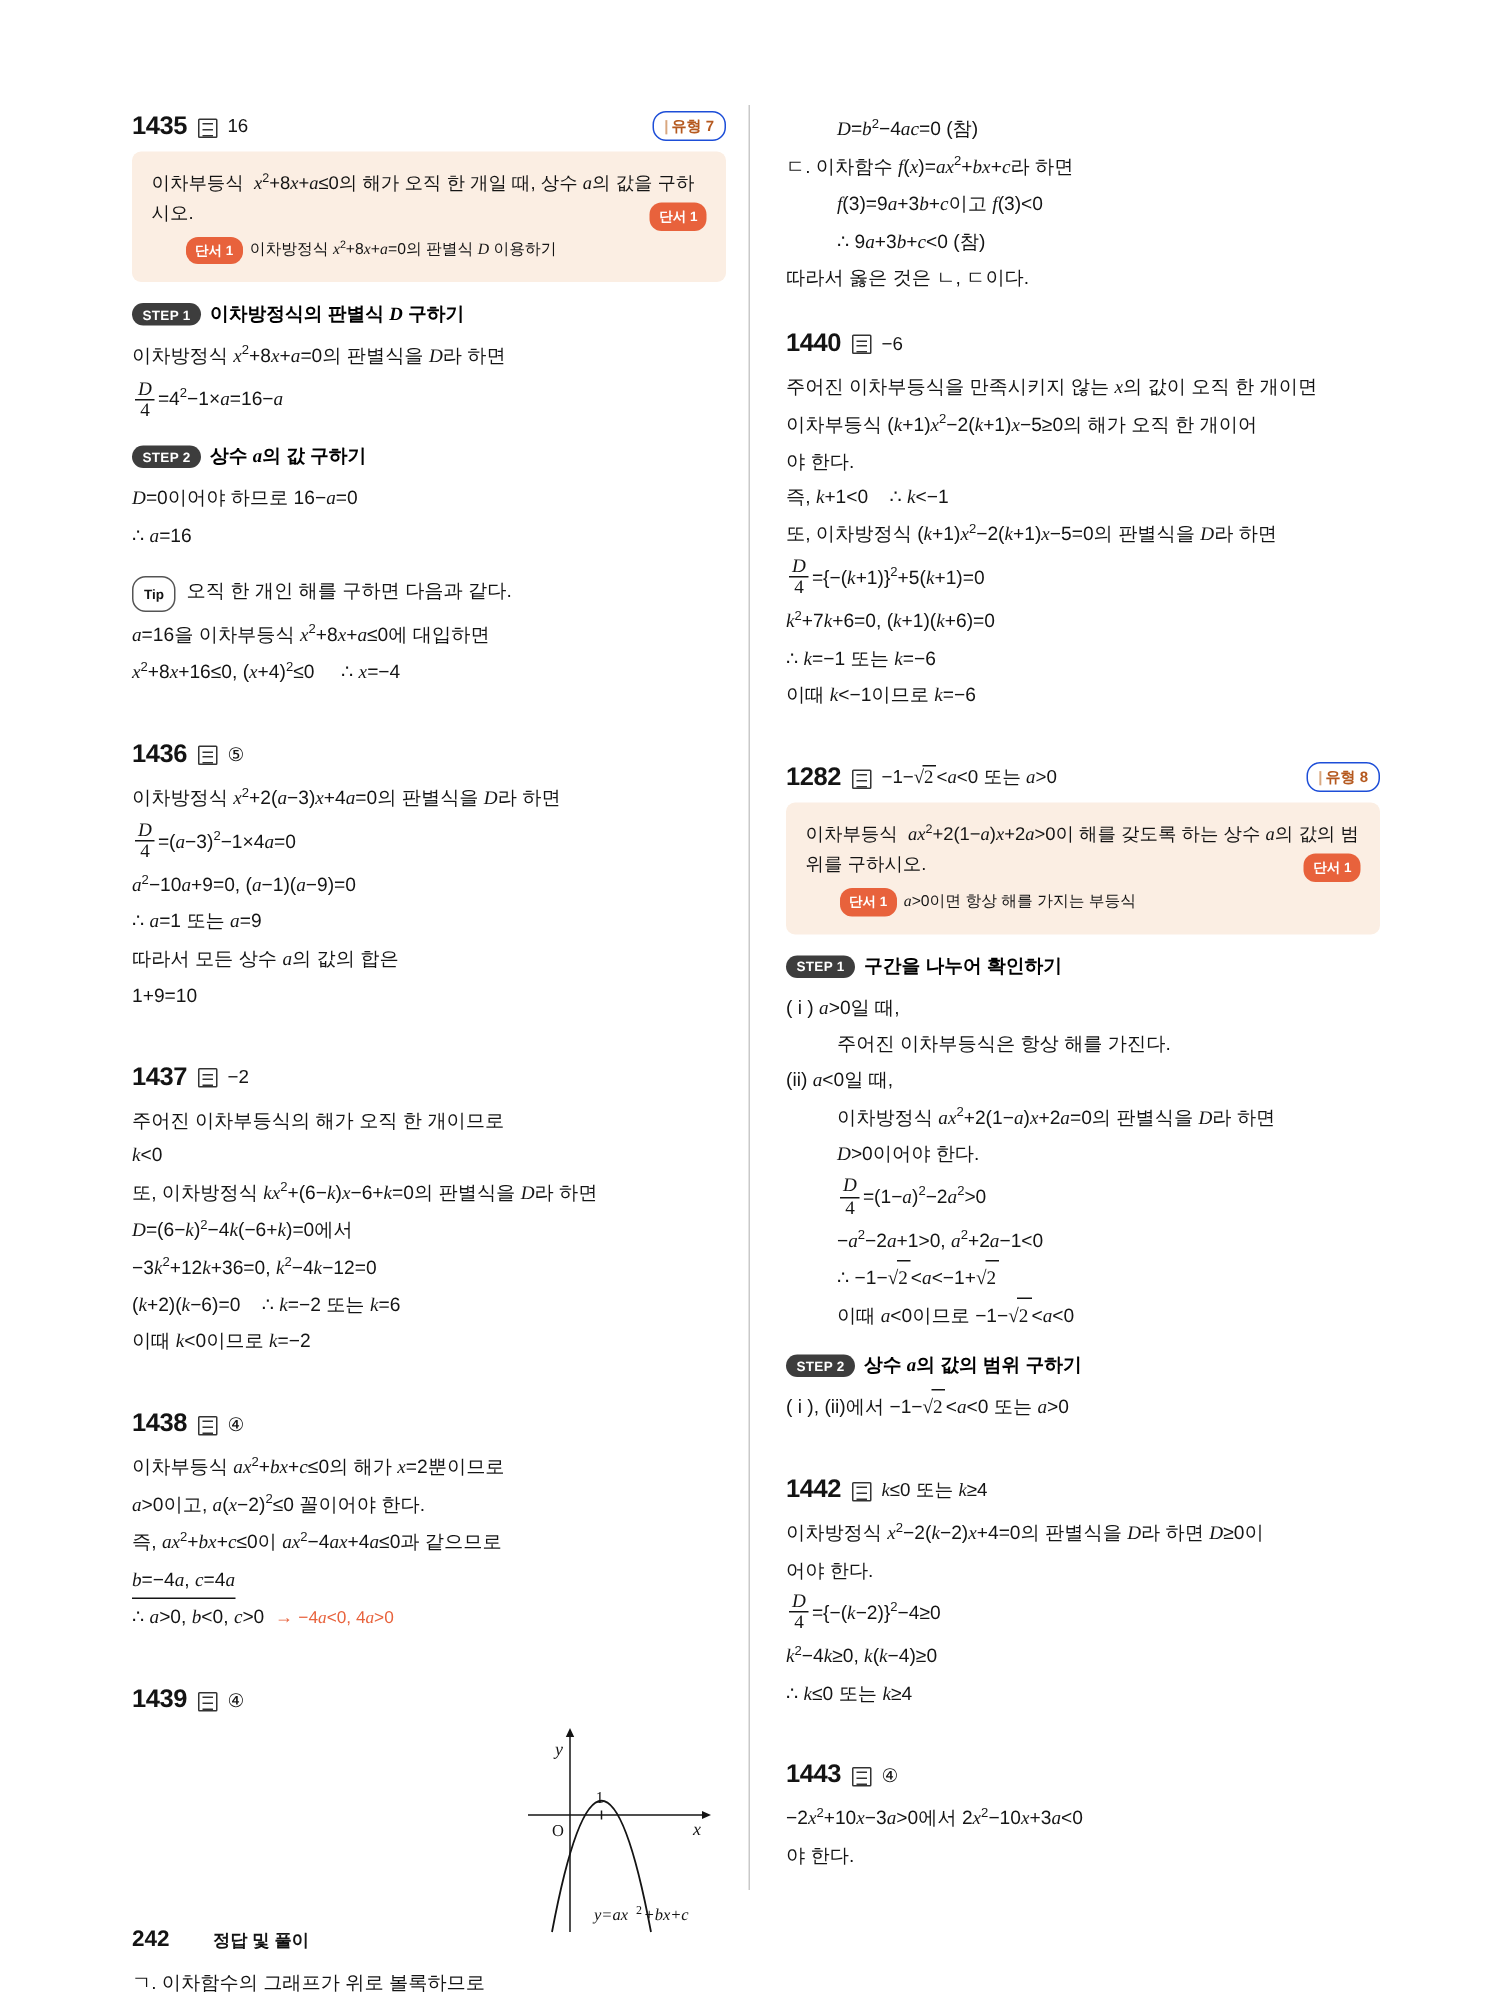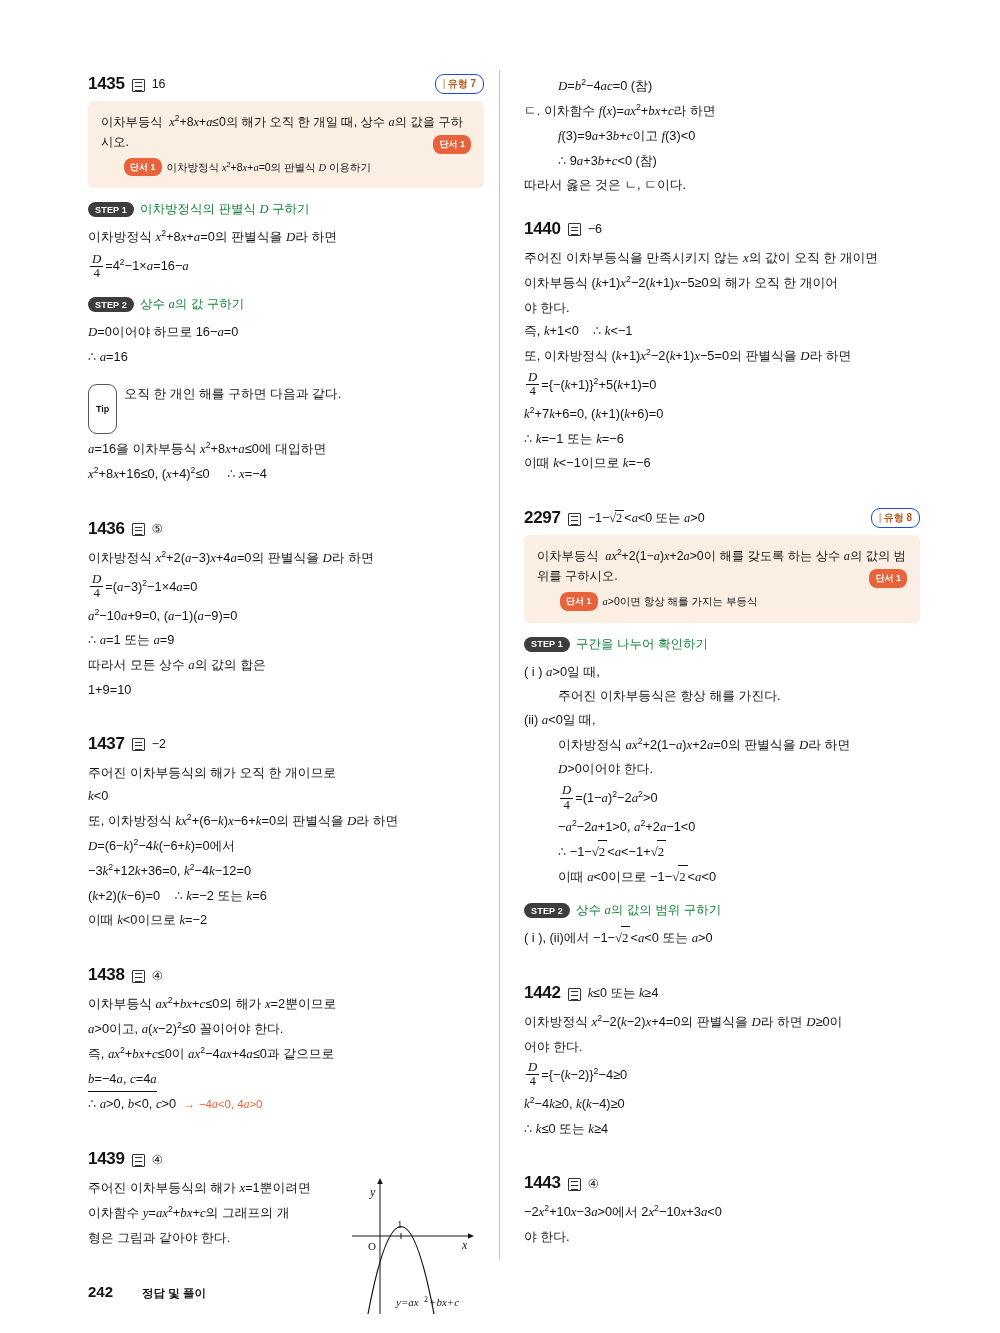--- a/index.html
+++ b/index.html
@@ -85,26 +85,26 @@
     display:flex; align-items:center; gap:6px;
     margin:13px 0 7px 0;
   }
   .step-tag {
     background:#3d3d3d; color:#fff;
     font-size:9px; font-weight:bold;
     border-radius:9px; padding:2.5px 7px;
     letter-spacing:0.2px;
     white-space:nowrap;
   }
-  .step-title { font-size:12.5px; font-weight:normal; color:#15803d; }
+  .step-title { font-size:12.5px; font-weight:bold; color:#000000; }
 
   .tipwrap { display:flex; align-items:flex-start; gap:7px; margin:12px 0 5px 0;}
   .tip-tag {
     border:1px solid #555; border-radius:9px;
-    font-size:9px; font-weight:bold; padding:19px 7px;
+    font-size:9px; font-weight:bold; padding:6px 7px;
     white-space:nowrap; position:relative; top:2px;
   }
 
   .ln { font-size:12.8px; line-height:1.85; }
   .ln.indent2 { padding-left:34px; }
   i.v { font-family:"Liberation Serif", serif; font-style:italic; }
   .mono { font-family:"Liberation Serif", serif; }
   sup { font-size:0.68em; }
 
   
@@ -247,25 +247,20 @@
     <div class="sp22"></div>
 
     <div class="prob">
       <div class="prob-head">
         <span class="prob-num">1439</span>
         <span class="ansicon"></span>
         <span class="ans">④</span>
       </div>
 
       <div class="figwrap">
-        <div style="width:240px;">
-          <div class="ln">주어진 이차부등식의 해가 <i class="v">x</i>=1뿐이려면</div>
-          <div class="ln">이차함수 <i class="v">y</i>=<i class="v">ax</i><sup>2</sup>+<i class="v">bx</i>+<i class="v">c</i>의 그래프의 개</div>
-          <div class="ln">형은 그림과 같아야 한다.</div>
-        </div>
 
         <svg class="graphbox" viewBox="0 0 150 150">
           <line x1="42" y1="8" x2="42" y2="140" stroke="#141414" stroke-width="1"></line>
           <line x1="14" y1="62" x2="132" y2="62" stroke="#141414" stroke-width="1"></line>
           <polygon points="42,4 39.2,10 44.8,10" fill="#141414"></polygon>
           <polygon points="136,62 130,59.3 130,64.7" fill="#141414"></polygon>
           <path d="M 30 140 Q 63 -35 96 140" stroke="#141414" stroke-width="1.2" fill="none"></path>
           <line x1="63" y1="59" x2="63" y2="65" stroke="#141414" stroke-width="1"></line>
           <text x="32" y="22" font-family="Liberation Serif, serif" font-style="italic" font-size="12" fill="#141414">y</text>
           <text x="124" y="75" font-family="Liberation Serif, serif" font-style="italic" font-size="12" fill="#141414">x</text>
@@ -307,21 +302,21 @@
       <div class="ln fracline"><span class="frac"><span class="num"><i class="v">D</i></span><span class="den mono">4</span></span>={−(<i class="v">k</i>+1)}<sup>2</sup>+5(<i class="v">k</i>+1)=0</div>
       <div class="ln"><i class="v">k</i><sup>2</sup>+7<i class="v">k</i>+6=0, (<i class="v">k</i>+1)(<i class="v">k</i>+6)=0</div>
       <div class="ln">∴ <i class="v">k</i>=−1 또는 <i class="v">k</i>=−6</div>
       <div class="ln">이때 <i class="v">k</i>&lt;−1이므로 <i class="v">k</i>=−6</div>
     </div>
 
     <div class="sp22"></div>
 
     <div class="prob">
       <div class="prob-head">
-        <span class="prob-num">2297</span>
+        <span class="prob-num">1282</span>
         <span class="ansicon"></span>
         <span class="ans">−1−<span class="rad">√<span class="sqrt">2</span></span>&lt;<i class="v">a</i>&lt;0 또는 <i class="v">a</i>&gt;0</span>
         <span class="typebadge"><span class="bar">|</span><span>유형 8</span></span>
       </div>
 
       <div class="qcard">
         <div class="qtext">
           이차부등식&nbsp; <i class="v">ax</i><sup>2</sup>+2(1−<i class="v">a</i>)<i class="v">x</i>+2<i class="v">a</i>&gt;0이 해를 갖도록 하는 상수 <i class="v">a</i>의
           값의 범위를 구하시오.
           <span class="pill pill-right">단서 1</span>

